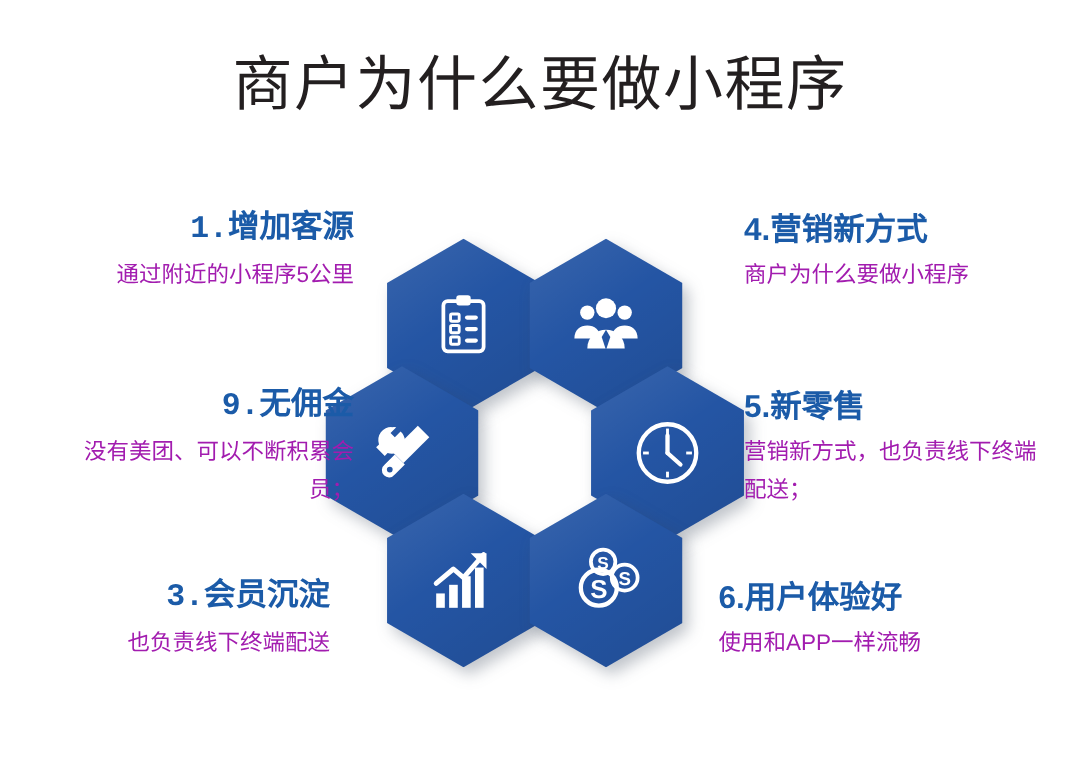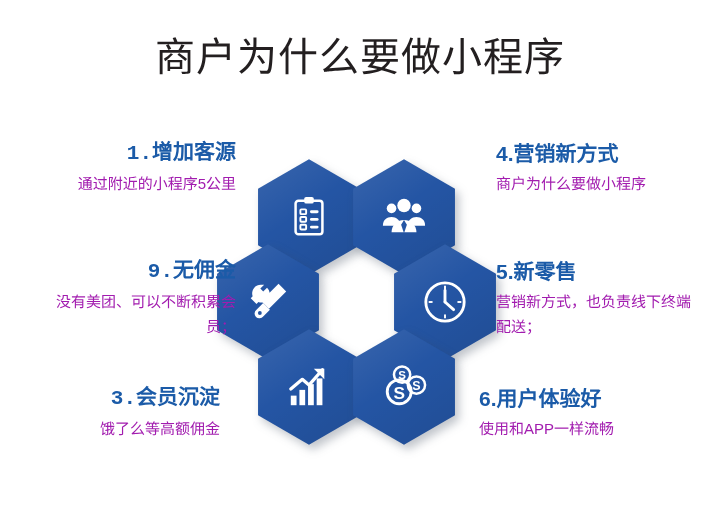--- a/index.html
+++ b/index.html
@@ -227,21 +227,21 @@
     <div class="item-desc">通过附近的小程序5公里</div>
   </div>
 
   <div class="item left item-2">
     <div class="item-title">9.无佣金</div>
     <div class="item-desc">没有美团、可以不断积累会员；</div>
   </div>
 
   <div class="item left item-3">
     <div class="item-title">3.会员沉淀</div>
-    <div class="item-desc">饿了么等高额佣金</div>
+    <div class="item-desc">也负责线下终端配送</div>
   </div>
 
   <div class="item right item-4">
     <div class="item-title">4.营销新方式</div>
     <div class="item-desc">商户为什么要做小程序</div>
   </div>
 
   <div class="item right item-5">
     <div class="item-title">5.新零售</div>
     <div class="item-desc">营销新方式，也负责线下终端配送；</div>

